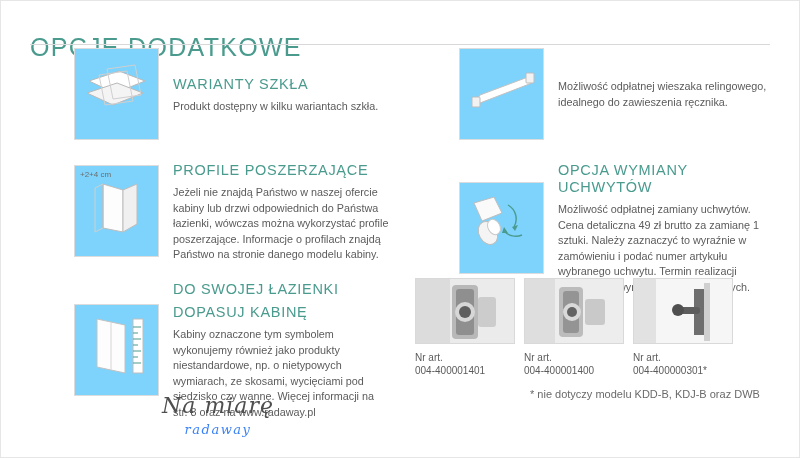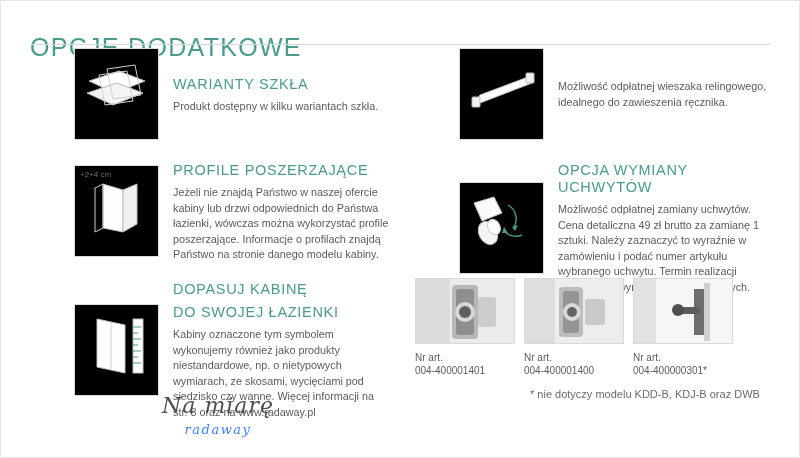--- a/index.html
+++ b/index.html
@@ -46,21 +46,21 @@
     color: #5b5b5b;
     line-height: 15.6px;
   }
   .with-icon { display: flex; gap: 14px; align-items: center; padding-left: 44px; }
   .txt { flex: 1; padding-top: 2px; }
 
   
   .icon-box {
     width: 85px; height: 92px;
     border: 1px solid #dcdcdc;
-    background: #000000;
+    background: #7dd3fc;
     position: relative;
     flex: 0 0 85px;
   }
   .icon-box svg { display: block; }
   .icon-tag {
     position: absolute;
     left: 5px; top: 4px;
     font-size: 8px;
     color: #6d6d6d;
   }
@@ -183,22 +183,22 @@
             <line x1="58" y1="28" x2="63" y2="28"></line>
             <line x1="58" y1="34" x2="66" y2="34"></line>
             <line x1="58" y1="40" x2="63" y2="40"></line>
             <line x1="58" y1="46" x2="66" y2="46"></line>
             <line x1="58" y1="52" x2="63" y2="52"></line>
             <line x1="58" y1="58" x2="66" y2="58"></line>
           </g>
         </svg>
       </div>
       <div class="txt">
+        <h2 class="block-head">DO SWOJEJ ŁAZIENKI</h2>
         <h2 class="block-head">DOPASUJ KABINĘ</h2>
-        <h2 class="block-head">DO SWOJEJ ŁAZIENKI</h2>
         <div class="block-body">Kabiny oznaczone tym symbolem wykonujemy również jako produkty niestandardowe, np. o nietypowych wymiarach, ze skosami, wycięciami pod siedzisko czy wannę. Więcej informacji na str. 8 oraz na www.radaway.pl</div>
       </div>
     </div>
 
   </div>
 
   <div class="col-right">
 
     <div class="block with-icon">
       <div class="icon-box">

